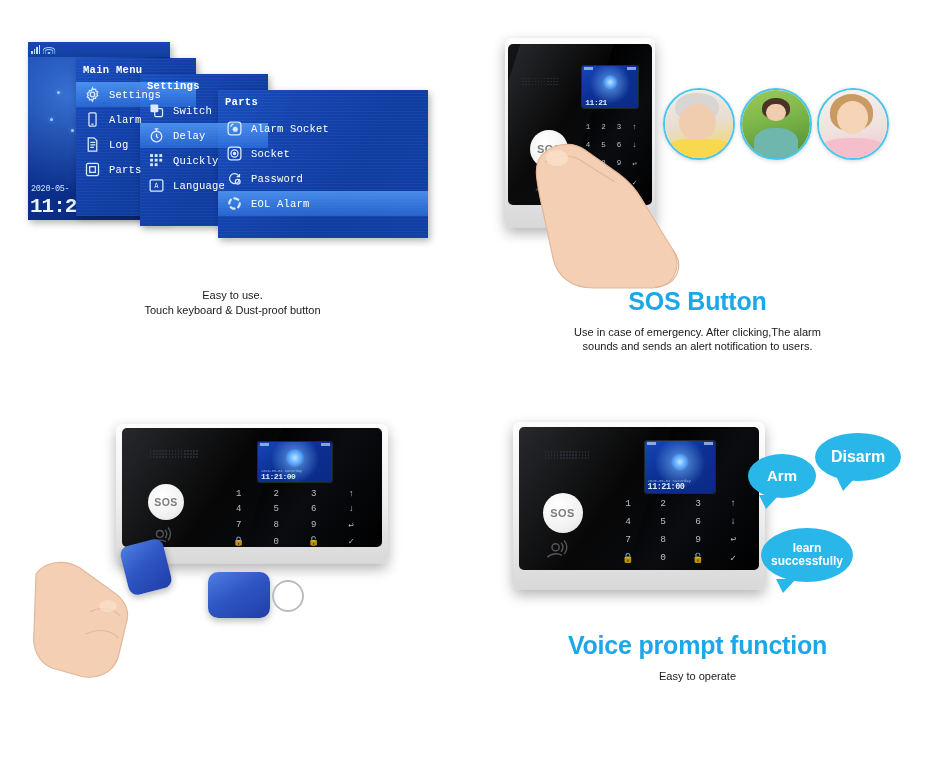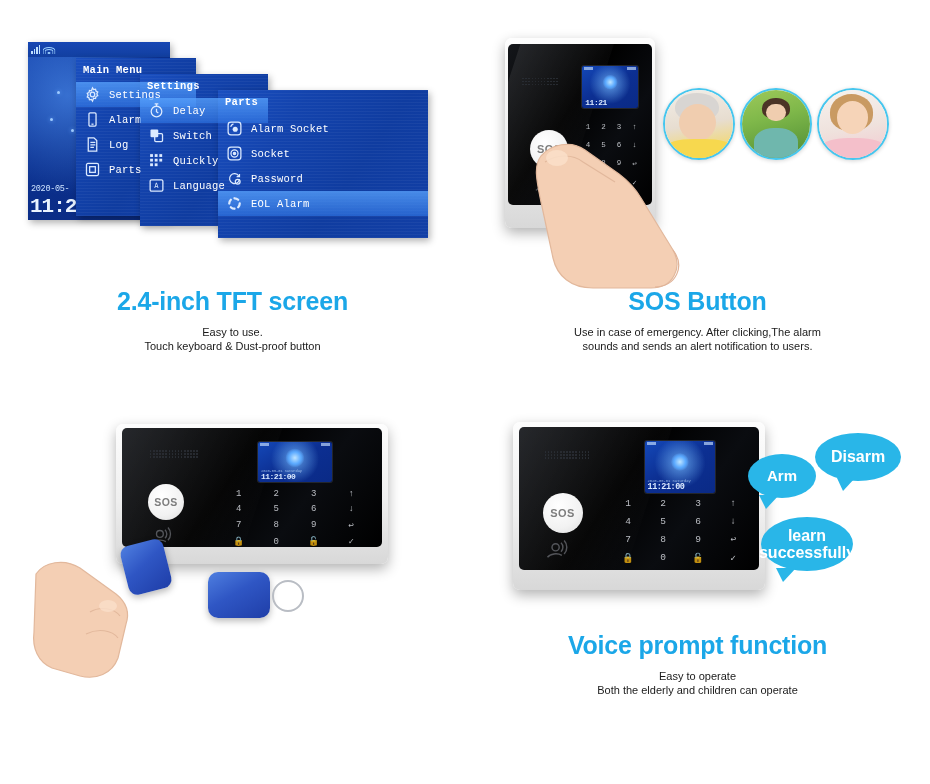--- a/index.html
+++ b/index.html
@@ -232,37 +232,37 @@
               </svg>
             </span>
           <span class="lbl">Parts</span>
         </div>
       </div>
     </div>
 
     <div class="scr scr-menu scr-set">
       <div class="m-title">Settings</div>
       <div class="m-list">
-        <div class="m-row sel">
-          <span class="m-ico">
-              <svg viewBox="0 0 24 24" fill="none" stroke="currentColor" stroke-width="1.8">
-                <circle cx="12" cy="13.5" r="7.5"></circle>
-                <path d="M12 9.5v4.2l2.6 1.8M9.4 2.6h5.2M12 2.6v3.4"></path>
-              </svg>
-            </span>
-          <span class="lbl">Delay</span>
-        </div>
         <div class="m-row">
           <span class="m-ico">
               <svg viewBox="0 0 24 24" fill="currentColor">
                 <rect x="3.5" y="3.5" width="11" height="11" rx="1.6"></rect>
                 <rect x="9.5" y="9.5" width="11" height="11" rx="1.6" fill="none" stroke="currentColor" stroke-width="1.8"></rect>
               </svg>
             </span>
           <span class="lbl">Switch</span>
+        </div>
+        <div class="m-row sel">
+          <span class="m-ico">
+              <svg viewBox="0 0 24 24" fill="none" stroke="currentColor" stroke-width="1.8">
+                <circle cx="12" cy="13.5" r="7.5"></circle>
+                <path d="M12 9.5v4.2l2.6 1.8M9.4 2.6h5.2M12 2.6v3.4"></path>
+              </svg>
+            </span>
+          <span class="lbl">Delay</span>
         </div>
         <div class="m-row">
           <span class="m-ico">
               <svg viewBox="0 0 24 24" fill="currentColor">
                 <rect x="3" y="3" width="4" height="4"></rect>
                 <rect x="9.5" y="3" width="4" height="4"></rect>
                 <rect x="16" y="3" width="4" height="4"></rect>
                 <rect x="3" y="9.5" width="4" height="4"></rect>
                 <rect x="9.5" y="9.5" width="4" height="4"></rect>
                 <rect x="16" y="9.5" width="4" height="4"></rect>
@@ -325,21 +325,20 @@
                 <path d="M12 19.4a7.4 7.4 0 0 1-5.2-2.2"></path>
                 <path d="M4.6 12a7.4 7.4 0 0 1 2.2-5.2"></path>
               </svg>
             </span>
           <span class="lbl">EOL Alarm</span>
         </div>
       </div>
     </div>
 
     <div class="cap" style="top:288px">
-      <p class="title">2.4-inch TFT screen</p>
       <div class="sub">Easy to use.</div>
       <div class="sub">Touch keyboard &amp; Dust-proof button</div>
     </div>
   </div>
 
   <div class="p2">
 
     <div class="device" style="left:40px;top:38px;width:150px;height:190px;">
       <div class="dev-body">
         <div class="dev-face">
@@ -662,22 +661,21 @@
             <span>0</span>
             <span class="gl">🔓</span>
             <span>✓</span>
           </div>
         </div>
       </div>
     </div>
 
     <div class="bub tail-bl" style="left:283px;top:62px;width:68px;height:44px;font-size:15px;">Arm</div>
     <div class="bub tail-bl2" style="left:350px;top:41px;width:86px;height:48px;font-size:16px;">Disarm</div>
-    <div class="bub tail-bl" style="left:296px;top:125px;width:92px;height:54px;font-size:16px;padding:0 8px;box-sizing:border-box;">learn successfully</div>
+    <div class="bub tail-bl" style="left:296px;top:136px;width:92px;height:54px;font-size:12px;padding:0 8px;box-sizing:border-box;">learn successfully</div>
 
     <div class="cap" style="top:240px">
       <p class="title">Voice prompt function</p>
       <div class="sub">Easy to operate</div>
-      <div class="sub">Both the elderly and children can operate</div>
     </div>
   </div>
 
 </div>
 
 </body></html>

